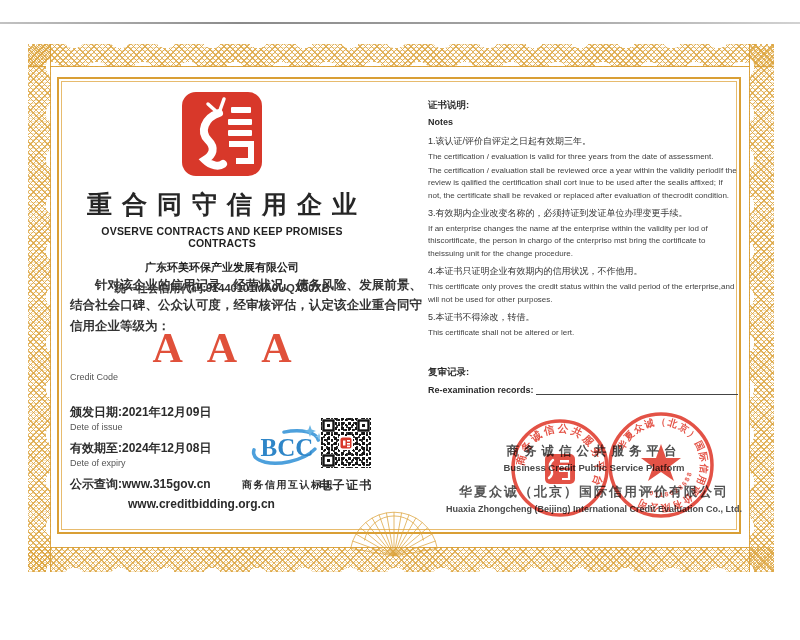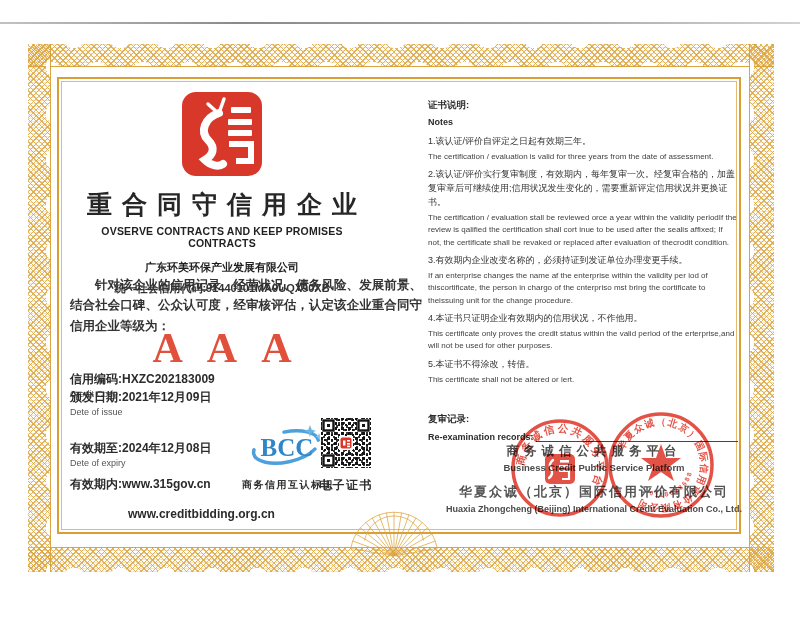--- a/index.html
+++ b/index.html
@@ -40,22 +40,22 @@
   .seal{display:block;margin:0 auto}
   .title{margin-top:10px;font-size:25px;font-weight:bold;letter-spacing:10px;color:#262626;white-space:nowrap;margin-left:10px}
   .subtitle{margin-top:4px;font-size:10.5px;font-weight:bold;color:#222;letter-spacing:.2px}
   .company{margin-top:11px;font-size:11px;font-weight:bold;color:#1f1f1f}
   .uscc{margin-top:6px;font-size:11px;font-weight:bold;color:#333}
   .paragraph{position:absolute;left:42px;top:231px;width:352px;font-size:12.5px;font-weight:600;line-height:1.62;text-indent:2em;text-align:justify;color:#333}
   .grade{position:absolute;left:42px;top:280px;width:304px;text-align:center;font-family:"Liberation Serif",serif;font-weight:bold;font-size:42px;letter-spacing:24px;text-indent:24px}
   .field{position:absolute;left:42px}
   .field .lab{font-size:12px;font-weight:bold;color:#2b2b2b}
   .field .sub{font-size:9px;color:#555;margin-top:1px}
-  .f-credit{top:327px}.f-issue{top:345px}.f-expiry{top:396px}.f-query{top:432px}
-  .url2{margin-left:58px;margin-top:14px}
+  .f-credit{top:327px}.f-issue{top:360px}.f-expiry{top:396px}.f-query{top:432px}
+  .url2{margin-left:58px;margin-top:4px}
   .bcc{position:absolute;left:214px;top:377px;width:92px;text-align:center}
   .bcc .cap{margin-top:5px;font-size:10px;font-weight:bold;letter-spacing:1.5px;color:#2f2f2f;white-space:nowrap}
   .qr{position:absolute;left:290px;top:373px;width:56px;text-align:center}
   .qr .cap{margin-top:4px;font-size:12px;font-weight:bold;letter-spacing:1.5px;color:#2f2f2f;white-space:nowrap}
 
   
   .notes{position:absolute;left:400px;top:54px;width:310px;font-size:8px;color:#3f3f3f;line-height:1.55}
   .notes .h-cn{font-size:9.5px;font-weight:bold;color:#2b2b2b}
   .notes .h-en{font-size:9px;font-weight:bold;margin-top:3px;color:#2b2b2b}
   .notes .n-cn{font-size:9px;font-weight:normal;color:#333;margin-top:5px}
@@ -104,33 +104,32 @@
     <div class="title">重合同守信用企业</div>
     <div class="subtitle">OVSERVE CONTRACTS AND KEEP PROMISES CONTRACTS</div>
     <div class="company">广东环美环保产业发展有限公司</div>
     <div class="uscc">统一社会信用代码:91440101MA9UQX90XB</div>
   </div>
 
   <div class="paragraph">针对该企业的信用记录、经营状况、债务风险、发展前景、结合社会口碑、公众认可度，经审核评估，认定该企业重合同守信用企业等级为：</div>
   <div class="grade" style="color:#E0503A">AAA</div>
 
   <div class="field f-credit">
-    <div class="lab">信用编码:HXZC202183009</div>
     <div class="sub">Credit Code</div>
   </div>
   <div class="field f-issue">
     <div class="lab">颁发日期:2021年12月09日</div>
     <div class="sub">Dete of issue</div>
   </div>
   <div class="field f-expiry">
     <div class="lab">有效期至:2024年12月08日</div>
     <div class="sub">Dete of expiry</div>
   </div>
   <div class="field f-query">
-    <div class="lab">有效期内:www.315gov.cn</div>
+    <div class="lab">公示查询:www.315gov.cn</div>
     <div class="lab url2">www.creditbidding.org.cn</div>
   </div>
 
   <div class="bcc">
     <svg width="76" height="48" viewBox="0 0 76 48">
       <ellipse cx="36" cy="26" rx="33" ry="15" transform="rotate(-12 36 26)" stroke="#4DA0DC" stroke-width="3.5" fill="none" stroke-dasharray="72 36" stroke-dashoffset="-10" stroke-linecap="round"></ellipse>
       <text x="37" y="35" font-size="25" font-weight="bold" fill="#2F86C8" font-family="Liberation Serif, serif" text-anchor="middle">BCC</text>
       <path d="M60,4 l1.6,4.4 4.4,1.6 -4.4,1.6 -1.6,4.4 -1.6,-4.4 -4.4,-1.6 4.4,-1.6 z" fill="#6AB5E4"></path>
       <path d="M69,12 l1,2.6 2.6,1 -2.6,1 -1,2.6 -1,-2.6 -2.6,-1 2.6,-1 z" fill="#8CC6EB"></path>
     </svg>
@@ -173,21 +172,20 @@
 
   <div class="notes">
     <div class="h-cn">证书说明:</div>
     <div class="h-en">Notes</div>
 
     <div>
       <div class="n-cn">1.该认证/评价自评定之日起有效期三年。</div>
       <div class="n-en">The certification / evaluation is valid for three years from the date of assessment.</div>
     </div>
     <div>
-      <div class="n-cn">2.该认证/评价实行复审制度，有效期内，每年复审一次。经复审合格的，加盖复审章后可继续使用;信用状况发生变化的，需要重新评定信用状况并更换证书。</div>
       <div class="n-en">The certification / evaluation stall be reviewed orce a year within the validity periodIf the review is qalified the certification shall cort inue to be used after the sealis affixed; If not, the certificate shall be revaked or replaced after evaluation of thecrodit condition.</div>
     </div>
     <div>
       <div class="n-cn">3.有效期内企业改变名称的，必须持证到发证单位办理变更手续。</div>
       <div class="n-en">If an enterprise changes the name af the enterprise within the validity per iod of thiscortificate, the person in chargo of the cnterpriso mst bring the cortificate to theissuing unit for the change procedure.</div>
     </div>
     <div>
       <div class="n-cn">4.本证书只证明企业有效期内的信用状况，不作他用。</div>
       <div class="n-en">This certificate only proves the credit status within the valid period of the erterprise,and will not be used for other purposes.</div>
     </div>

